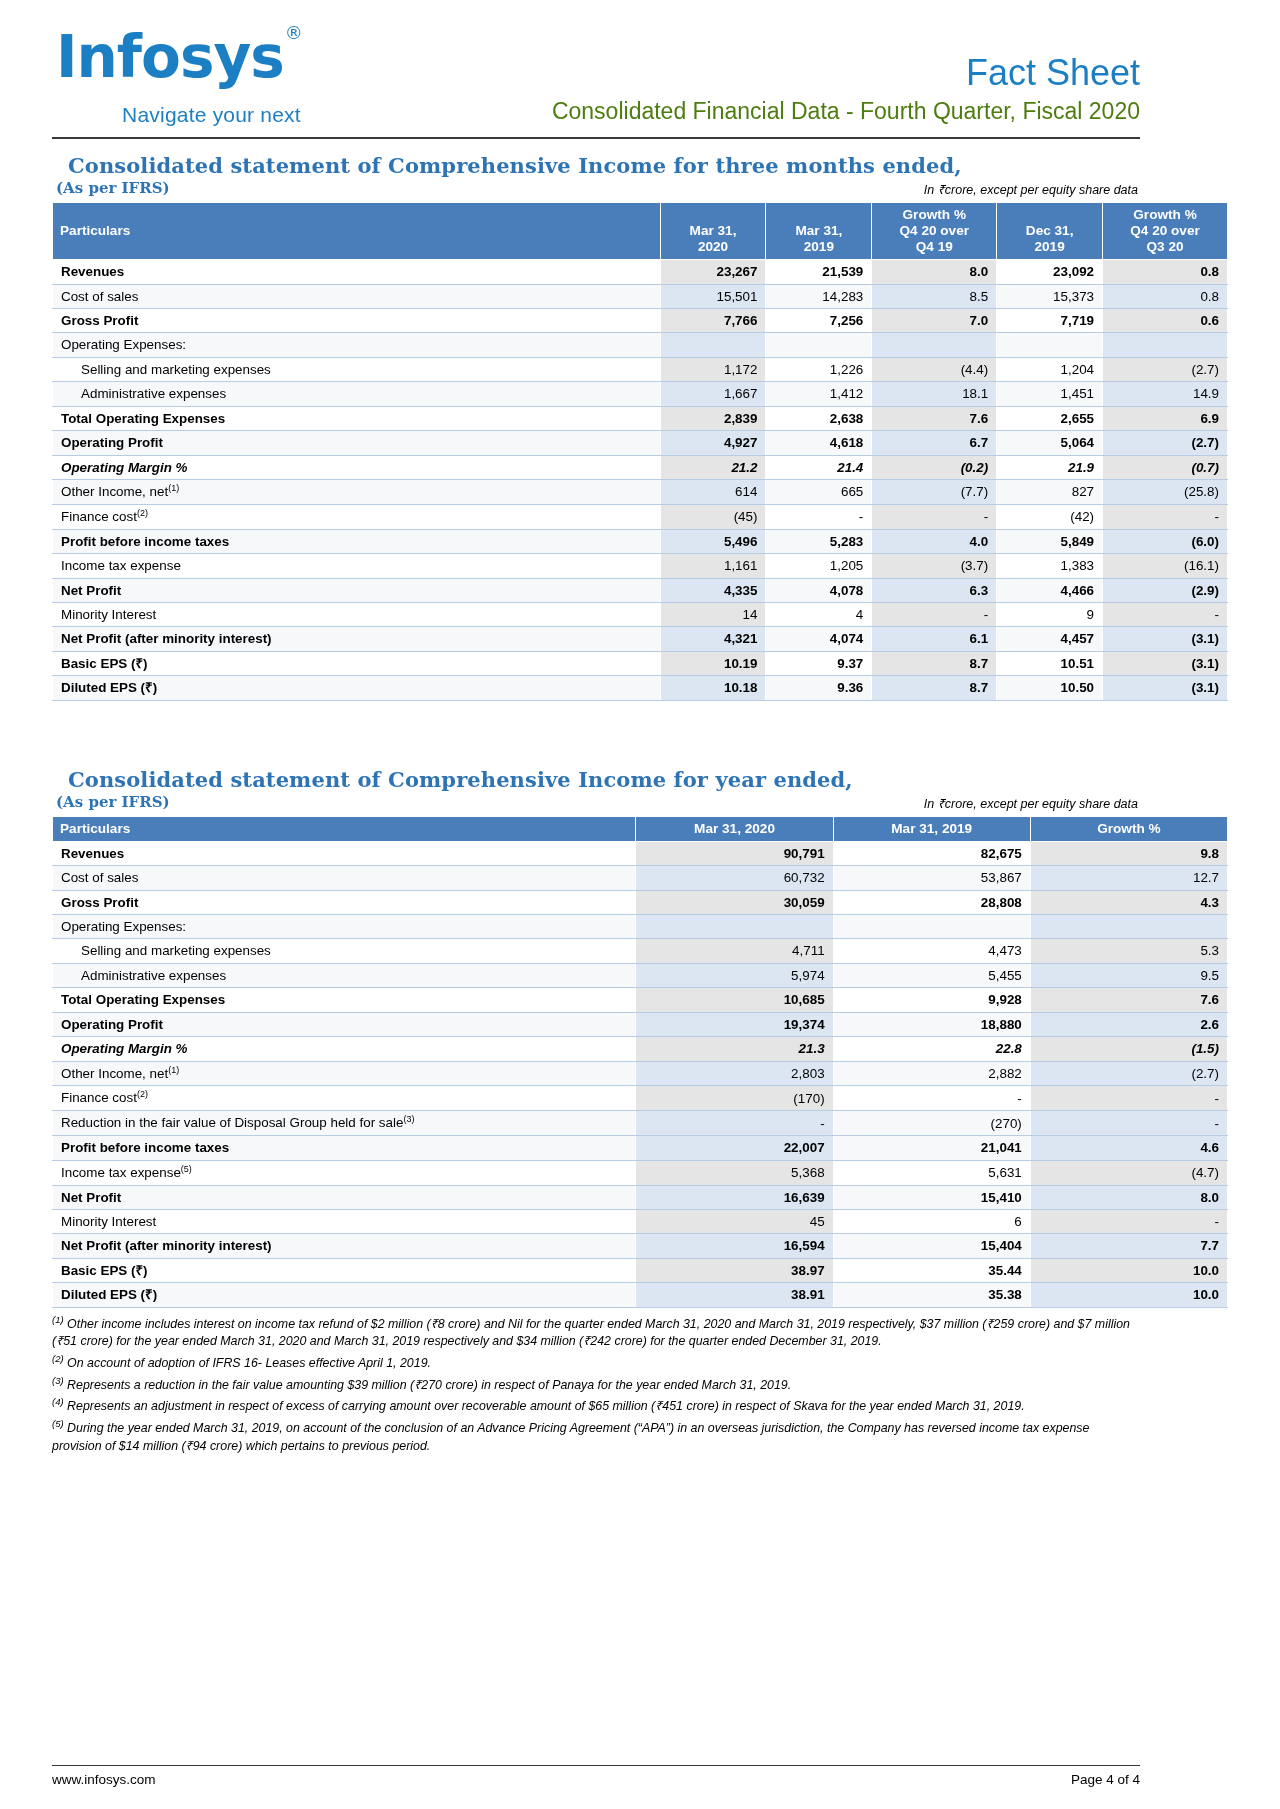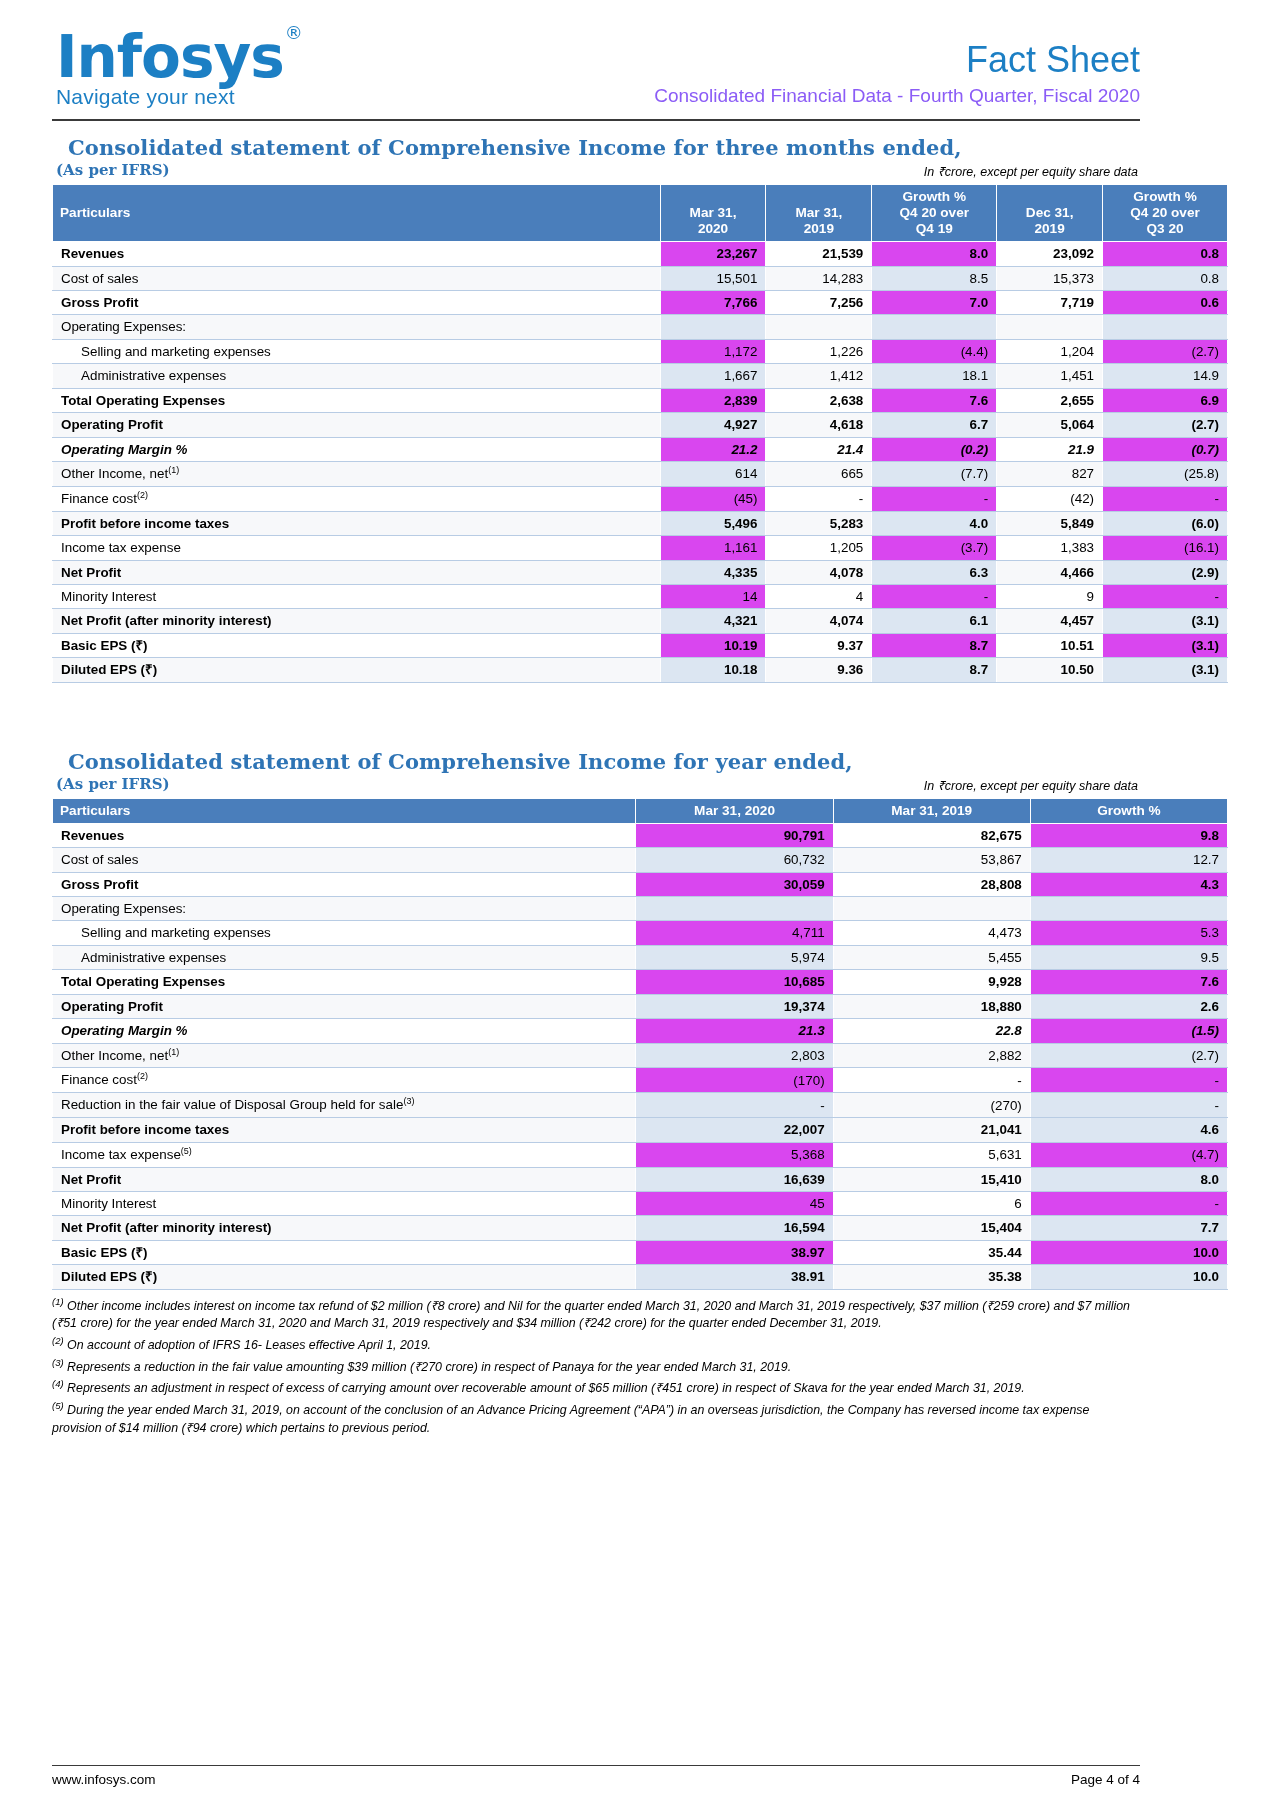--- a/index.html
+++ b/index.html
@@ -44,37 +44,38 @@
     vertical-align: super;
     font-weight: normal;
     position: relative;
     top: -18px;
     left: 1px;
   }
   .logo-tagline {
     font-family: "Liberation Sans", sans-serif;
     font-size: 21px;
     color: #1c7fc4;
-    margin-top: 0;
+    margin-top: 18px;
     letter-spacing: 0.2px;
+    text-align: right;
   }
   .header-right {
     text-align: right;
     padding-bottom: 2px;
     margin-left: 31px;
   }
   .fact-sheet-title {
     font-size: 36px;
     color: #1c7fc4;
     line-height: 1.05;
     font-family: "Liberation Sans", sans-serif;
   }
   .fact-sheet-sub {
-    font-size: 19px;
-    color: #8b5cf6;
+    font-size: 23px;
+    color: #4d7c0f;
     margin-top: 6px;
     font-family: "Liberation Sans", sans-serif;
   }
   .header-rule {
     border-top: 2px solid #3a3a3a;
     margin: 4px 0 14px 0;
   }
 
   
   .section-title {
@@ -148,21 +149,21 @@
   .t1 col.c5 { width: 118px; }
 
   .t2 col.c0 { width: 574px; }
   .t2 col.c1 { width: 194px; }
   .t2 col.c2 { width: 194px; }
   .t2 col.c3 { width: 194px; }
 
   
   tr.odd  td { background: #ffffff; }
   tr.even td { background: #f7f8fa; }
-  tr.odd  td.shade { background: #d946ef; }
+  tr.odd  td.shade { background: #e5e5e5; }
   tr.even td.shade { background: #dce6f2; }
 
   td.bold  { font-weight: bold; }
   td.bi    { font-weight: bold; font-style: italic; }
   td.indent { padding-left: 28px; }
   td.tall  { height: 46px; vertical-align: middle; }
 
   .sup { font-size: 9px; vertical-align: super; }
 
   .spacer { height: 66px; }

